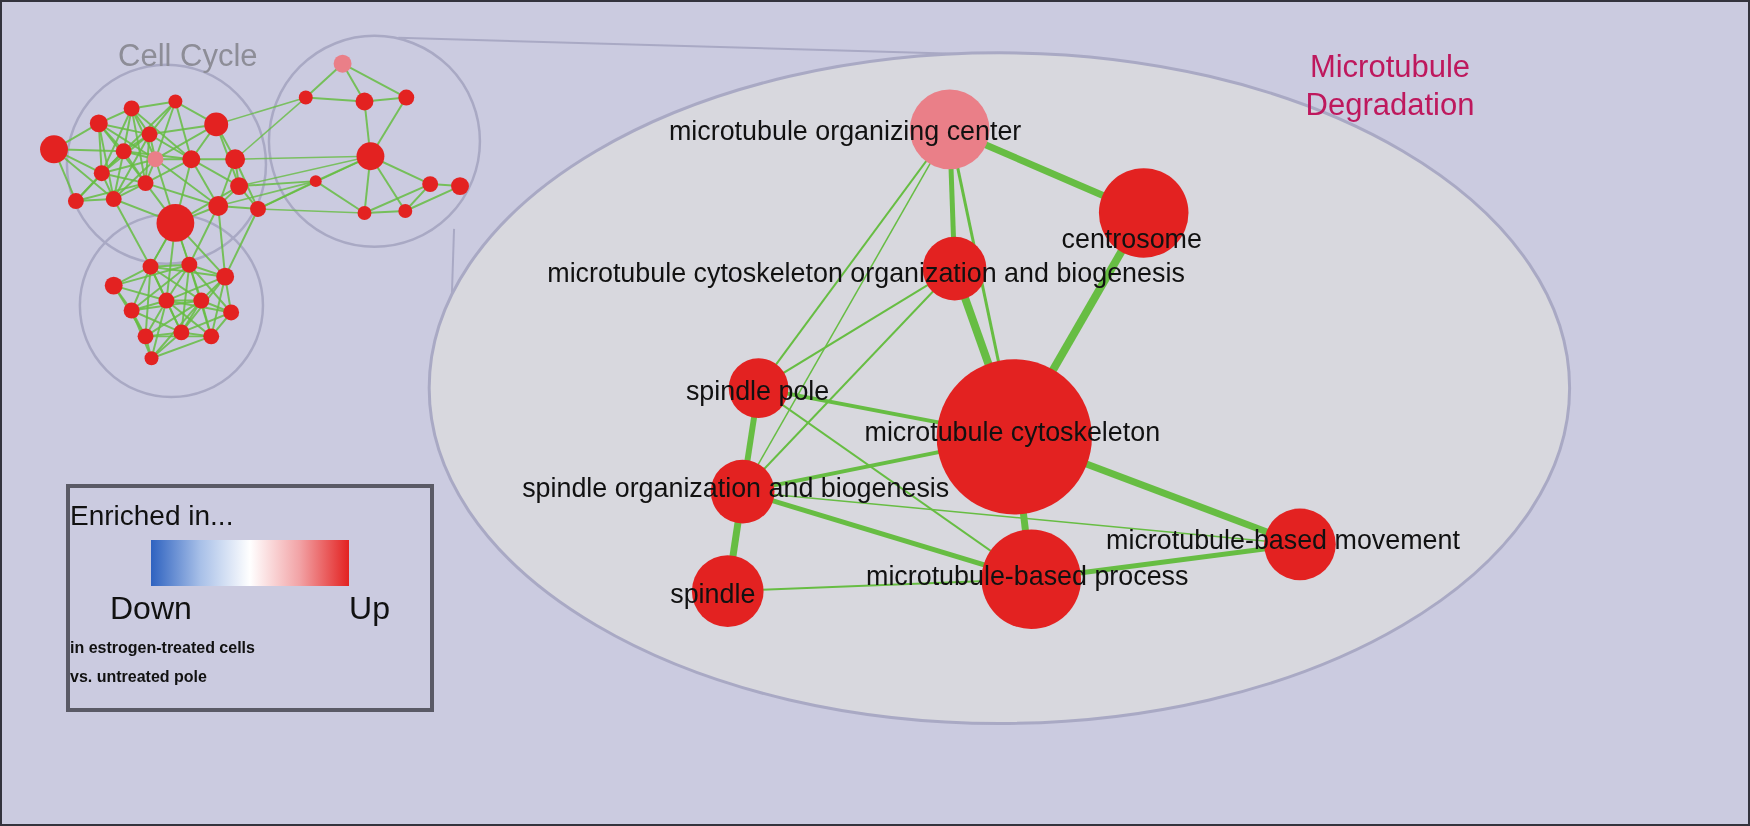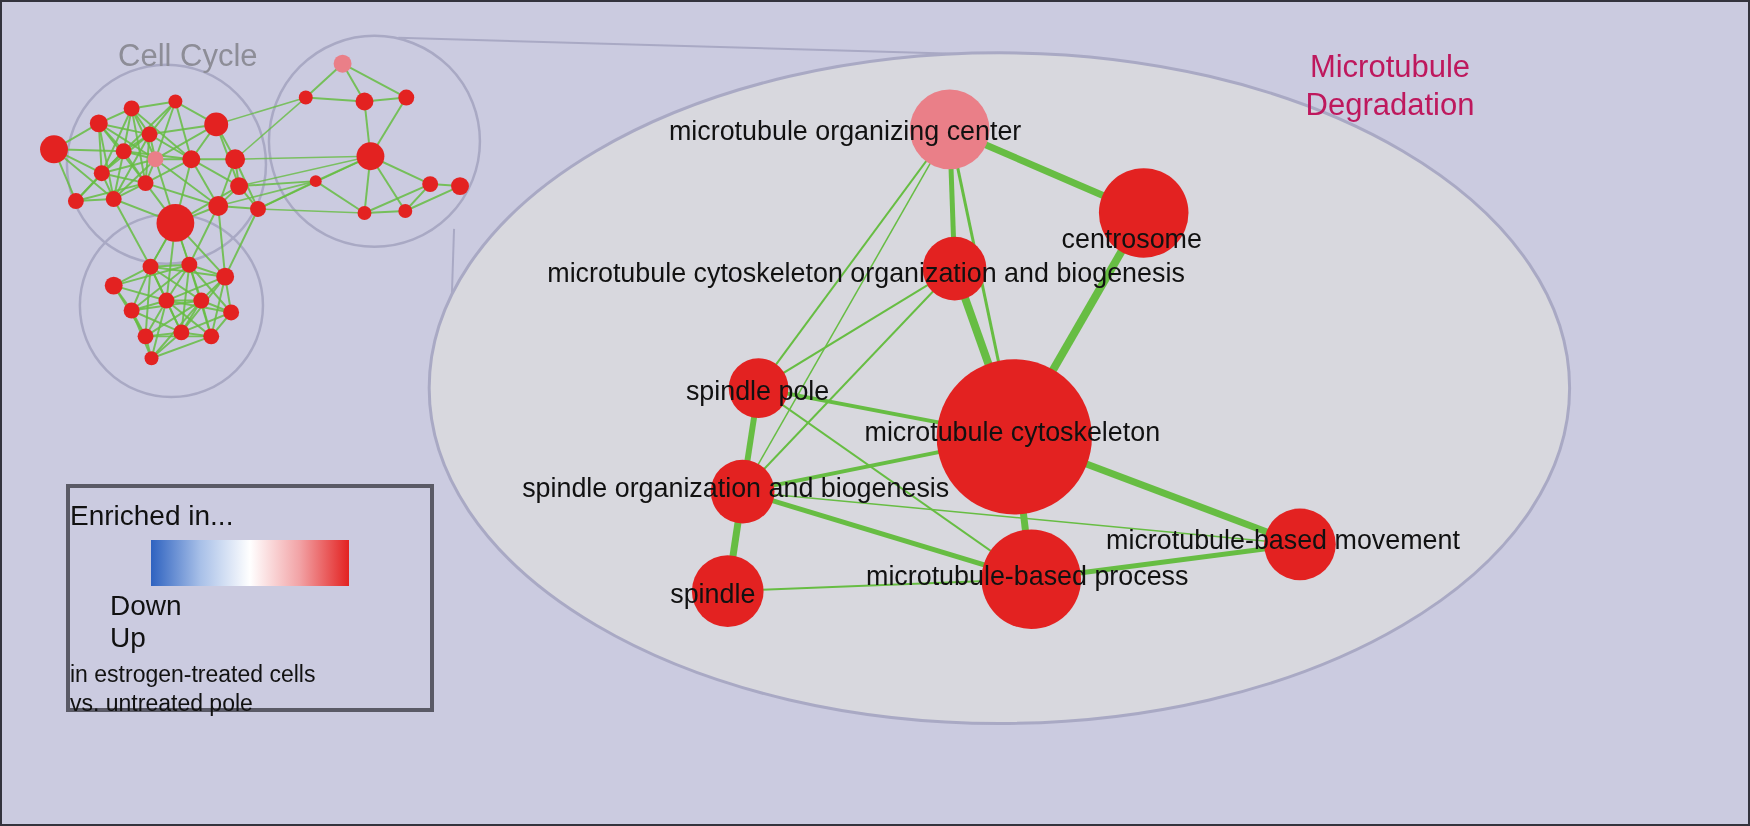--- a/index.html
+++ b/index.html
@@ -9,23 +9,23 @@
   .lbl{position:absolute;}
   .gray{color:#8d8d97;font-size:31px;}
   #lbl-cell-cycle{left:116px;top:36px;}
   #lbl-ub{left:30px;top:390px;line-height:40px;}
   #lbl-title{left:1256px;top:46px;width:264px;text-align:center;color:#be185d;font-size:31px;line-height:38px;}
   .node-label{font-size:27px;fill:#111111;font-family:"Liberation Sans",sans-serif;}
   .legend{position:absolute;left:28px;top:482px;width:368px;height:228px;border:4px solid #5a5a66;
           box-sizing:border-box;text-align:left;color:#111111;margin-left:36px;}
   .legend-title{font-size:28px;margin-top:12px;}
   .legend-bar{width:198px;height:46px;margin:8px auto 4px auto;}
-  .legend-scale{width:280px;margin:0 auto;display:flex;justify-content:space-between;font-size:28px;flex-direction:column;}
+  .legend-scale{width:280px;margin:0 auto;display:flex;justify-content:space-between;font-size:32px;}
   .legend-captions{margin-top:6px;}
-  .legend-caption{font-size:23px;line-height:29px;}
+  .legend-caption{font-size:16px;line-height:29px;font-weight:bold;}
 </style>
 </head>
 <body>
 
 <div id="figure" style="background: rgb(203, 203, 224); border-color: rgb(51, 51, 61);">
   <svg id="net" viewBox="0 0 1750 826">
     <g id="g-zoom-lines">
         <line x1="396" y1="36" x2="990" y2="53" stroke="#a9a9c4" stroke-width="2"></line>
         <line x1="452" y1="228" x2="444" y2="470" stroke="#a9a9c4" stroke-width="2"></line>
       </g>

